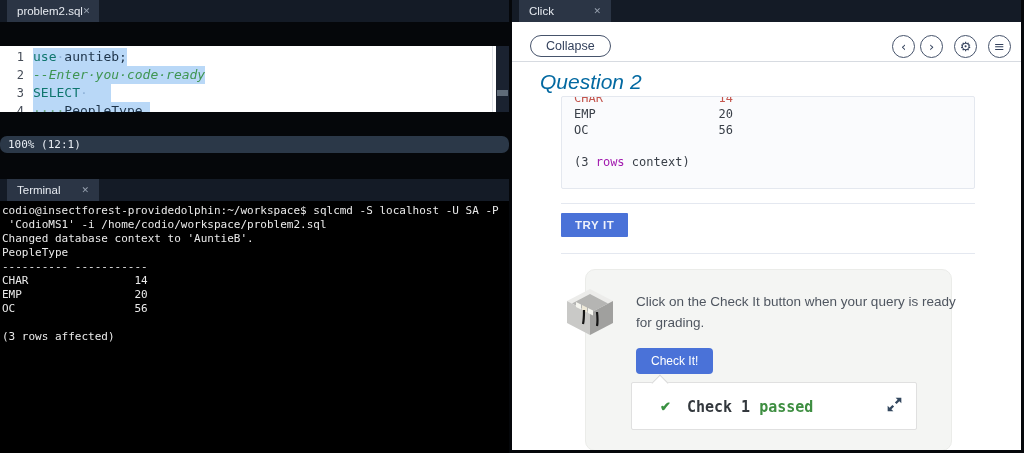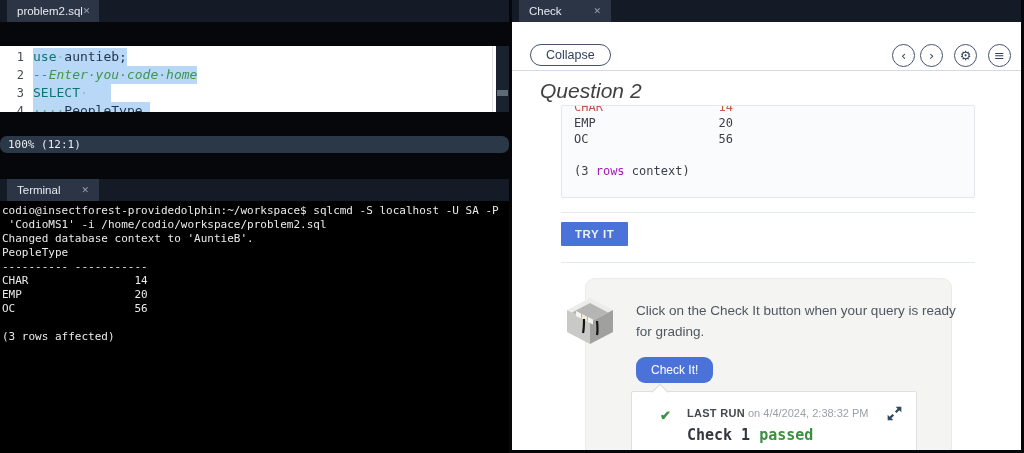--- a/index.html
+++ b/index.html
@@ -29,42 +29,42 @@
 
   .statusbar{height:17px;background:#2b3848;color:#e8edf3;font:11px "DejaVu Sans Mono",monospace;display:flex;align-items:center;padding-left:8px;flex-shrink:0;border-radius:7px;}
 
   .term-panel{flex:1;margin-top:2px;display:flex;flex-direction:column;min-height:0;}
   .term-body{flex:1;background:#000;padding:3px 0 0 2px;font:11px/14px "DejaVu Sans Mono",monospace;color:#eaeaea;overflow:hidden;}
   .tline{white-space:pre;min-height:14px;}
   .cursor{display:inline-block;width:7px;height:12px;background:#e8e8e8;vertical-align:-2px;}
 
   
   .right{flex:1;min-width:0;display:flex;flex-direction:column;box-sizing:border-box;border-right:3px solid #05070a;border-bottom:3px solid #05070a;background:#fff;}
-  .toolbar{height:30px;border-bottom:1px solid #d7dbe1;display:flex;align-items:center;padding:18px 10px 0 18px;background:#fff;flex-shrink:0;}
+  .toolbar{height:30px;border-bottom:1px solid #d7dbe1;display:flex;align-items:center;padding:9px 10px 0 18px;background:#fff;flex-shrink:0;}
   .collapse-btn{border:1.5px solid #46536b;border-radius:14px;background:#fff;color:#33415c;font:12.5px "Liberation Sans",sans-serif;padding:3px 15px;cursor:pointer;}
   .toolbar-right{margin-left:auto;display:flex;gap:5px;align-items:center;}
   .circle-btn{width:23px;height:23px;border:1.5px solid #46536b;border-radius:50%;background:#fff;color:#33415c;display:flex;align-items:center;justify-content:center;font-size:13px;padding:0;cursor:pointer;box-sizing:border-box;font-family:"DejaVu Sans",sans-serif;}
   .circle-btn.spaced{margin-left:6px;}
 
   .guide-body{flex:1;overflow:hidden;background:#fff;}
-  .question{font-style:italic;font-weight:400;font-size:21px;color:#404040;margin:8px 0 2px 28px;}
+  .question{font-style:italic;font-weight:400;font-size:21px;color:#0369a1;margin:8px 0 2px 28px;}
   .codeblock{margin-left:49px;width:414px;height:93px;box-sizing:border-box;border:1px solid #e4e8ef;background:#fafbfd;border-radius:2px;overflow:hidden;padding:0 12px;}
   .gpre{font:12px/16px "DejaVu Sans Mono",monospace;margin-top:-7px;}
   .gline{white-space:pre;min-height:16px;}
   .gp{color:#3a4049;}
   .gr{color:#c4574f;}
   .gb{color:#a21caf;}
   .rule{margin:14px 0 0 49px;width:414px;border-top:1px solid #e4e8f0;height:0;}
   .rule2{margin-top:16px;}
   .try-btn{display:block;margin:9px 0 0 49px;background:#4a72d8;color:#eef1fb;border:none;border-radius:1px;font:bold 11.5px "Liberation Sans",sans-serif;letter-spacing:.6px;padding:6px 14px;cursor:pointer;}
 
   .check-card{position:relative;margin:15px 0 0 73px;width:367px;box-sizing:border-box;background:#f4f5f3;border:1px solid #ebece9;border-radius:10px;padding:22px 0 20px 0;}
   .cube{position:absolute;left:-22px;top:16px;width:52px;height:52px;}
   .instruction{margin:0 20px 0 50px;width:325px;font-size:13.5px;line-height:1.55;color:#4f5660;}
-  .checkit-btn{display:block;margin:14px 0 0 50px;background:#4a72d8;color:#fff;border:none;border-radius:9px;font:12px "Liberation Sans",sans-serif;padding:6px 15px;cursor:pointer;}
+  .checkit-btn{display:block;margin:14px 0 0 50px;background:#4a72d8;color:#fff;border:none;border-radius:4px;font:12px "Liberation Sans",sans-serif;padding:6px 15px;cursor:pointer;}
   .notch{position:relative;z-index:2;width:11px;height:11px;background:#fff;border-top:1px solid #d9d9d9;border-left:1px solid #d9d9d9;transform:rotate(45deg);margin:3px 0 -7px 68px;}
   .lastrun-card{position:relative;margin-left:45px;width:286px;box-sizing:border-box;background:#fff;border:1px solid #e0e0e0;border-radius:2px;padding:15px 14px 13px 28px;display:flex;gap:16px;}
   .checkmark{color:#3a9142;font-weight:bold;font-size:13px;margin-top:1px;}
   .lr-title-row{font-size:11px;color:#9ba1a8;margin-bottom:7px;white-space:nowrap;}
   .lr-label{font-weight:bold;color:#45494e;letter-spacing:.3px;}
   .result-line{font:bold 15px "DejaVu Sans Mono",monospace;color:#33383d;}
   .result-pass{color:#3e8e41;}
   .expand-btn{position:absolute;right:12px;top:12px;width:20px;height:20px;border:none;background:transparent;padding:0;cursor:pointer;}
 </style>
 </head>
@@ -82,21 +82,21 @@
     </div>
 
     <div class="editor-row">
       <div class="codearea">
           <div class="eline">
             <span class="lnum">1</span>
             <span class="lcode sel"><span class="tk">use</span><span class="td">·</span><span class="tp">auntieb;</span></span>
           </div>
           <div class="eline">
             <span class="lnum">2</span>
-            <span class="lcode sel"><span class="tc">--Enter·you·code·home</span></span>
+            <span class="lcode sel"><span class="tc">--Enter·you·code·ready</span></span>
           </div>
           <div class="eline">
             <span class="lnum">3</span>
             <span class="lcode sel"><span class="tk">SELECT</span><span class="td">·</span><span class="tp">   </span></span>
           </div>
           <div class="eline">
             <span class="lnum">4</span>
             <span class="lcode sel"><span class="tg">····</span><span class="tp">PeopleType,</span></span>
           </div>
         </div>
@@ -128,21 +128,21 @@
           <div class="tline"></div>
           <div class="tline">(3 rows affected)</div>
         </div>
     </div>
   </div>
 
   <div class="right">
 
     <div class="tabbar">
       <div class="tab">
-        <span>Check</span>
+        <span>Click</span>
         <span class="close">✕</span>
       </div>
     </div>
 
     <div class="toolbar">
       <button class="collapse-btn">Collapse</button>
       <div class="toolbar-right">
         <button class="circle-btn">
             <span>‹</span>
           </button>
@@ -188,24 +188,20 @@
           <path d="M33 26 q1 9 0 14" stroke="#141414" stroke-width="2.2" fill="none"></path>
         </svg>
 
         <div class="instruction">Click on the Check It button when your query is ready for grading.</div>
         <button class="checkit-btn">Check It!</button>
         <div class="notch"></div>
 
         <div class="lastrun-card">
           <span class="checkmark">✔</span>
           <div>
-            <div class="lr-title-row">
-              <span class="lr-label">LAST RUN</span>
-              <span>on 4/4/2024, 2:38:32 PM</span>
-            </div>
             <div class="result-line">
               <span>Check 1</span>
               <span class="result-pass">passed</span>
             </div>
           </div>
           <button class="expand-btn">
             <svg viewBox="0 0 20 20" width="19" height="19">
               <path d="M11.2 2.8h6v6l-2.1-2.1-2.9 2.9-1.8-1.8 2.9-2.9z" fill="#33475e"></path>
               <path d="M8.8 17.2h-6v-6l2.1 2.1 2.9-2.9 1.8 1.8-2.9 2.9z" fill="#33475e"></path>
             </svg>

